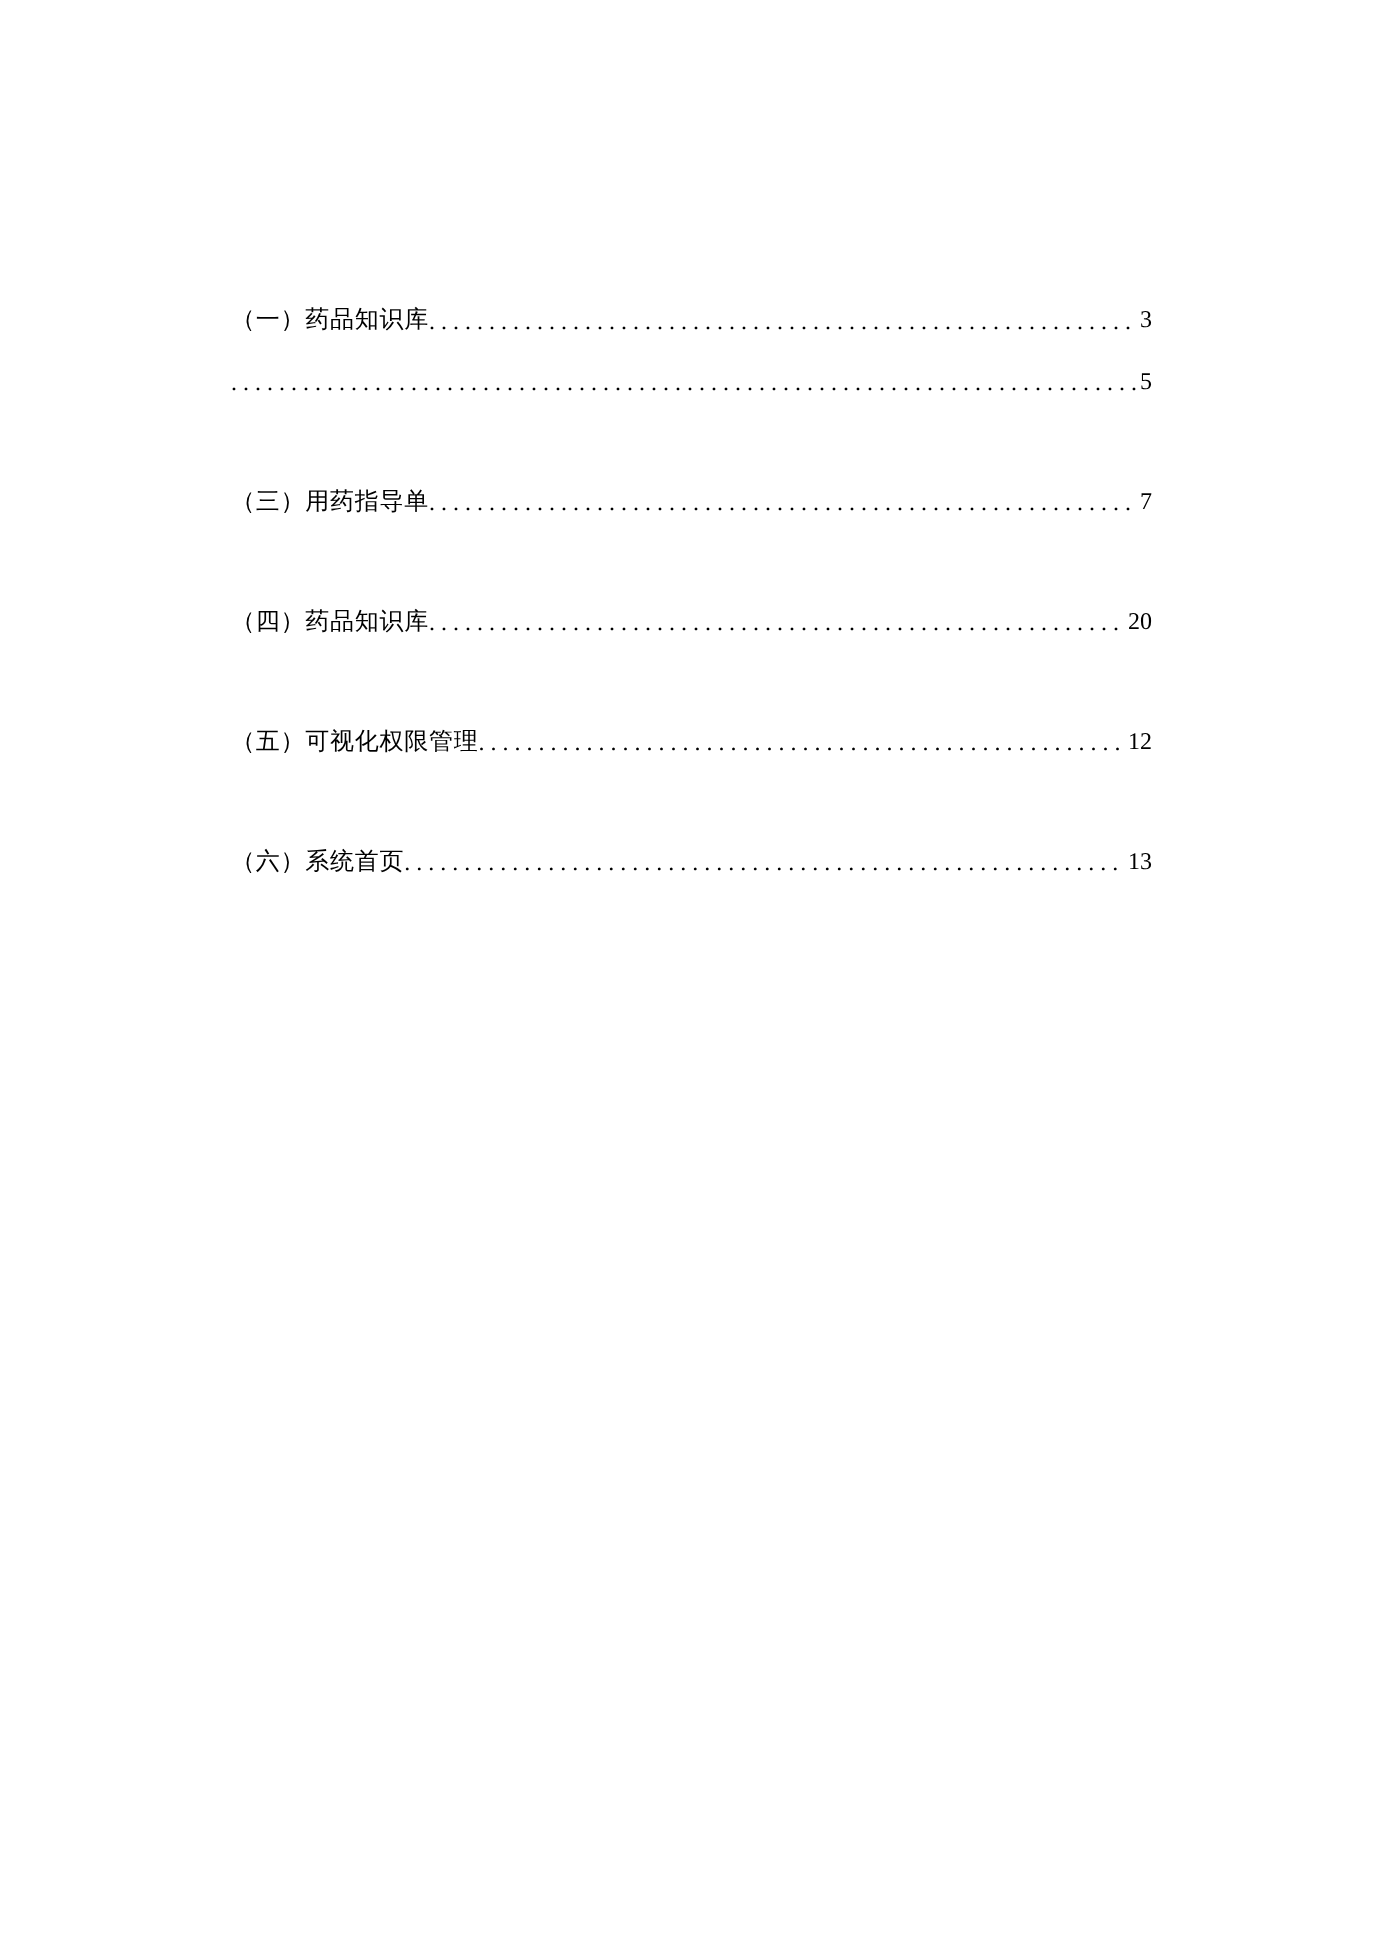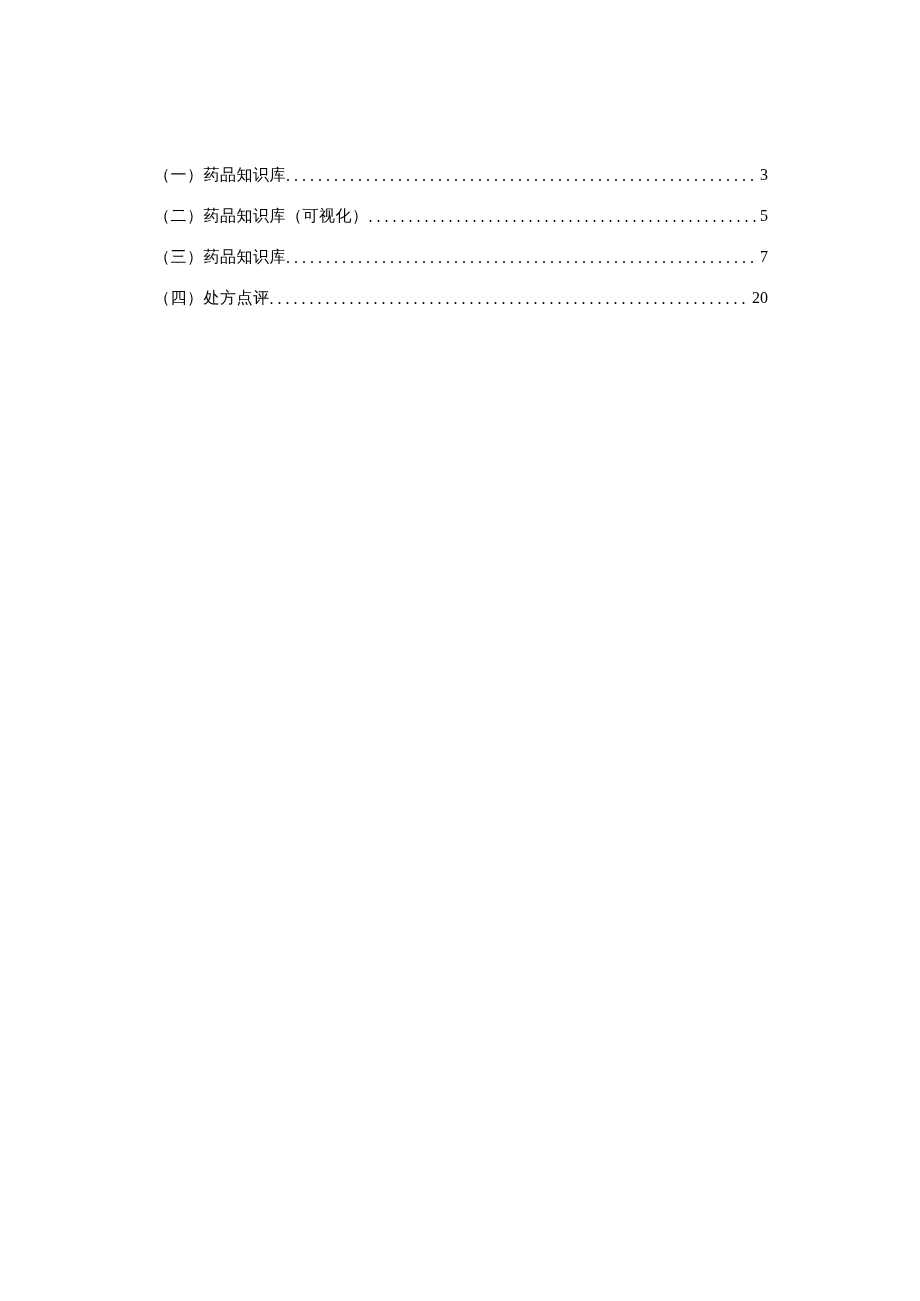--- a/index.html
+++ b/index.html
@@ -21,20 +21,21 @@
       display: flex;
       align-items: baseline;
       margin-bottom: 17px;
       font-size: 16px;
       color: #000000;
       line-height: 1.5;
     }
     .toc-label {
       white-space: nowrap;
       letter-spacing: 0.5px;
+      margin-top: 39px;
     }
     .toc-dots {
       flex: 1;
       overflow: hidden;
       white-space: nowrap;
       letter-spacing: 2px;
       position: relative;
       top: 1px;
     }
     .toc-dots::after {
@@ -49,27 +50,36 @@
 </head>
 <body>
 
 <div class="toc">
   <div class="toc-entry">
     <span class="toc-label">（一）药品知识库</span>
     <span class="toc-dots"></span>
     <span class="toc-page">3</span>
   </div>
   <div class="toc-entry">
-    <span class="toc-label">（二）药品知识库（可视化）</span>
     <span class="toc-dots"></span>
     <span class="toc-page">5</span>
   </div>
   <div class="toc-entry">
-    <span class="toc-label">（三）药品知识库</span>
+    <span class="toc-label">（三）用药指导单</span>
     <span class="toc-dots"></span>
     <span class="toc-page">7</span>
   </div>
   <div class="toc-entry">
-    <span class="toc-label">（四）处方点评</span>
+    <span class="toc-label">（四）药品知识库</span>
     <span class="toc-dots"></span>
     <span class="toc-page">20</span>
+  </div>
+  <div class="toc-entry">
+    <span class="toc-label">（五）可视化权限管理</span>
+    <span class="toc-dots"></span>
+    <span class="toc-page">12</span>
+  </div>
+  <div class="toc-entry">
+    <span class="toc-label">（六）系统首页</span>
+    <span class="toc-dots"></span>
+    <span class="toc-page">13</span>
   </div>
 </div>
 
 </body></html>

